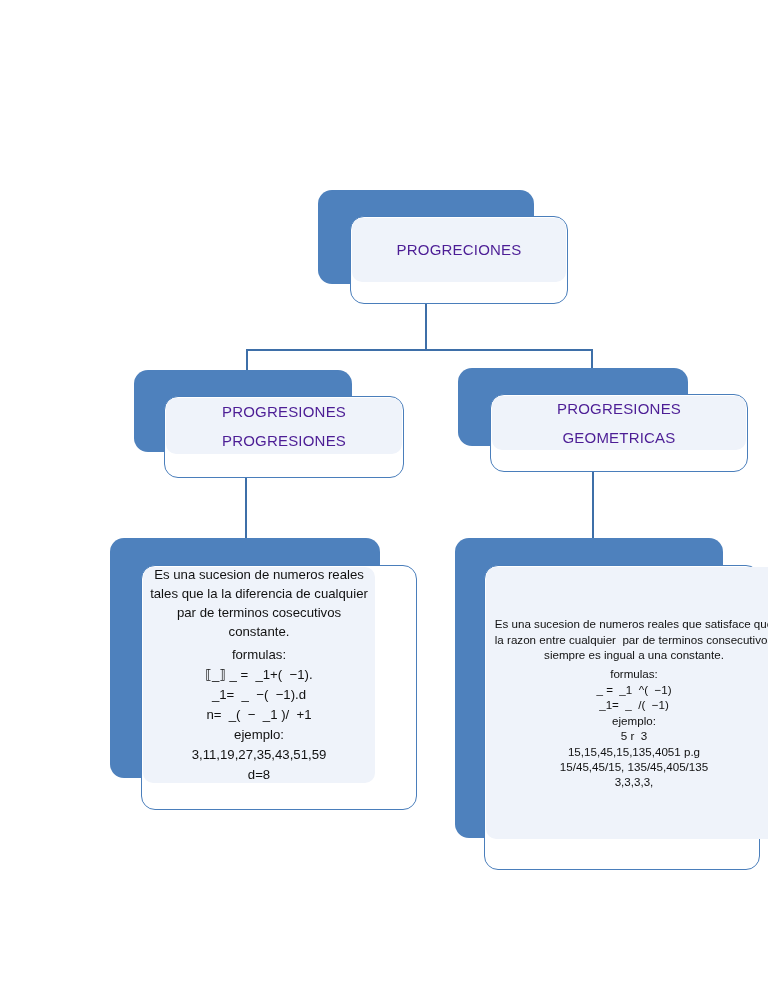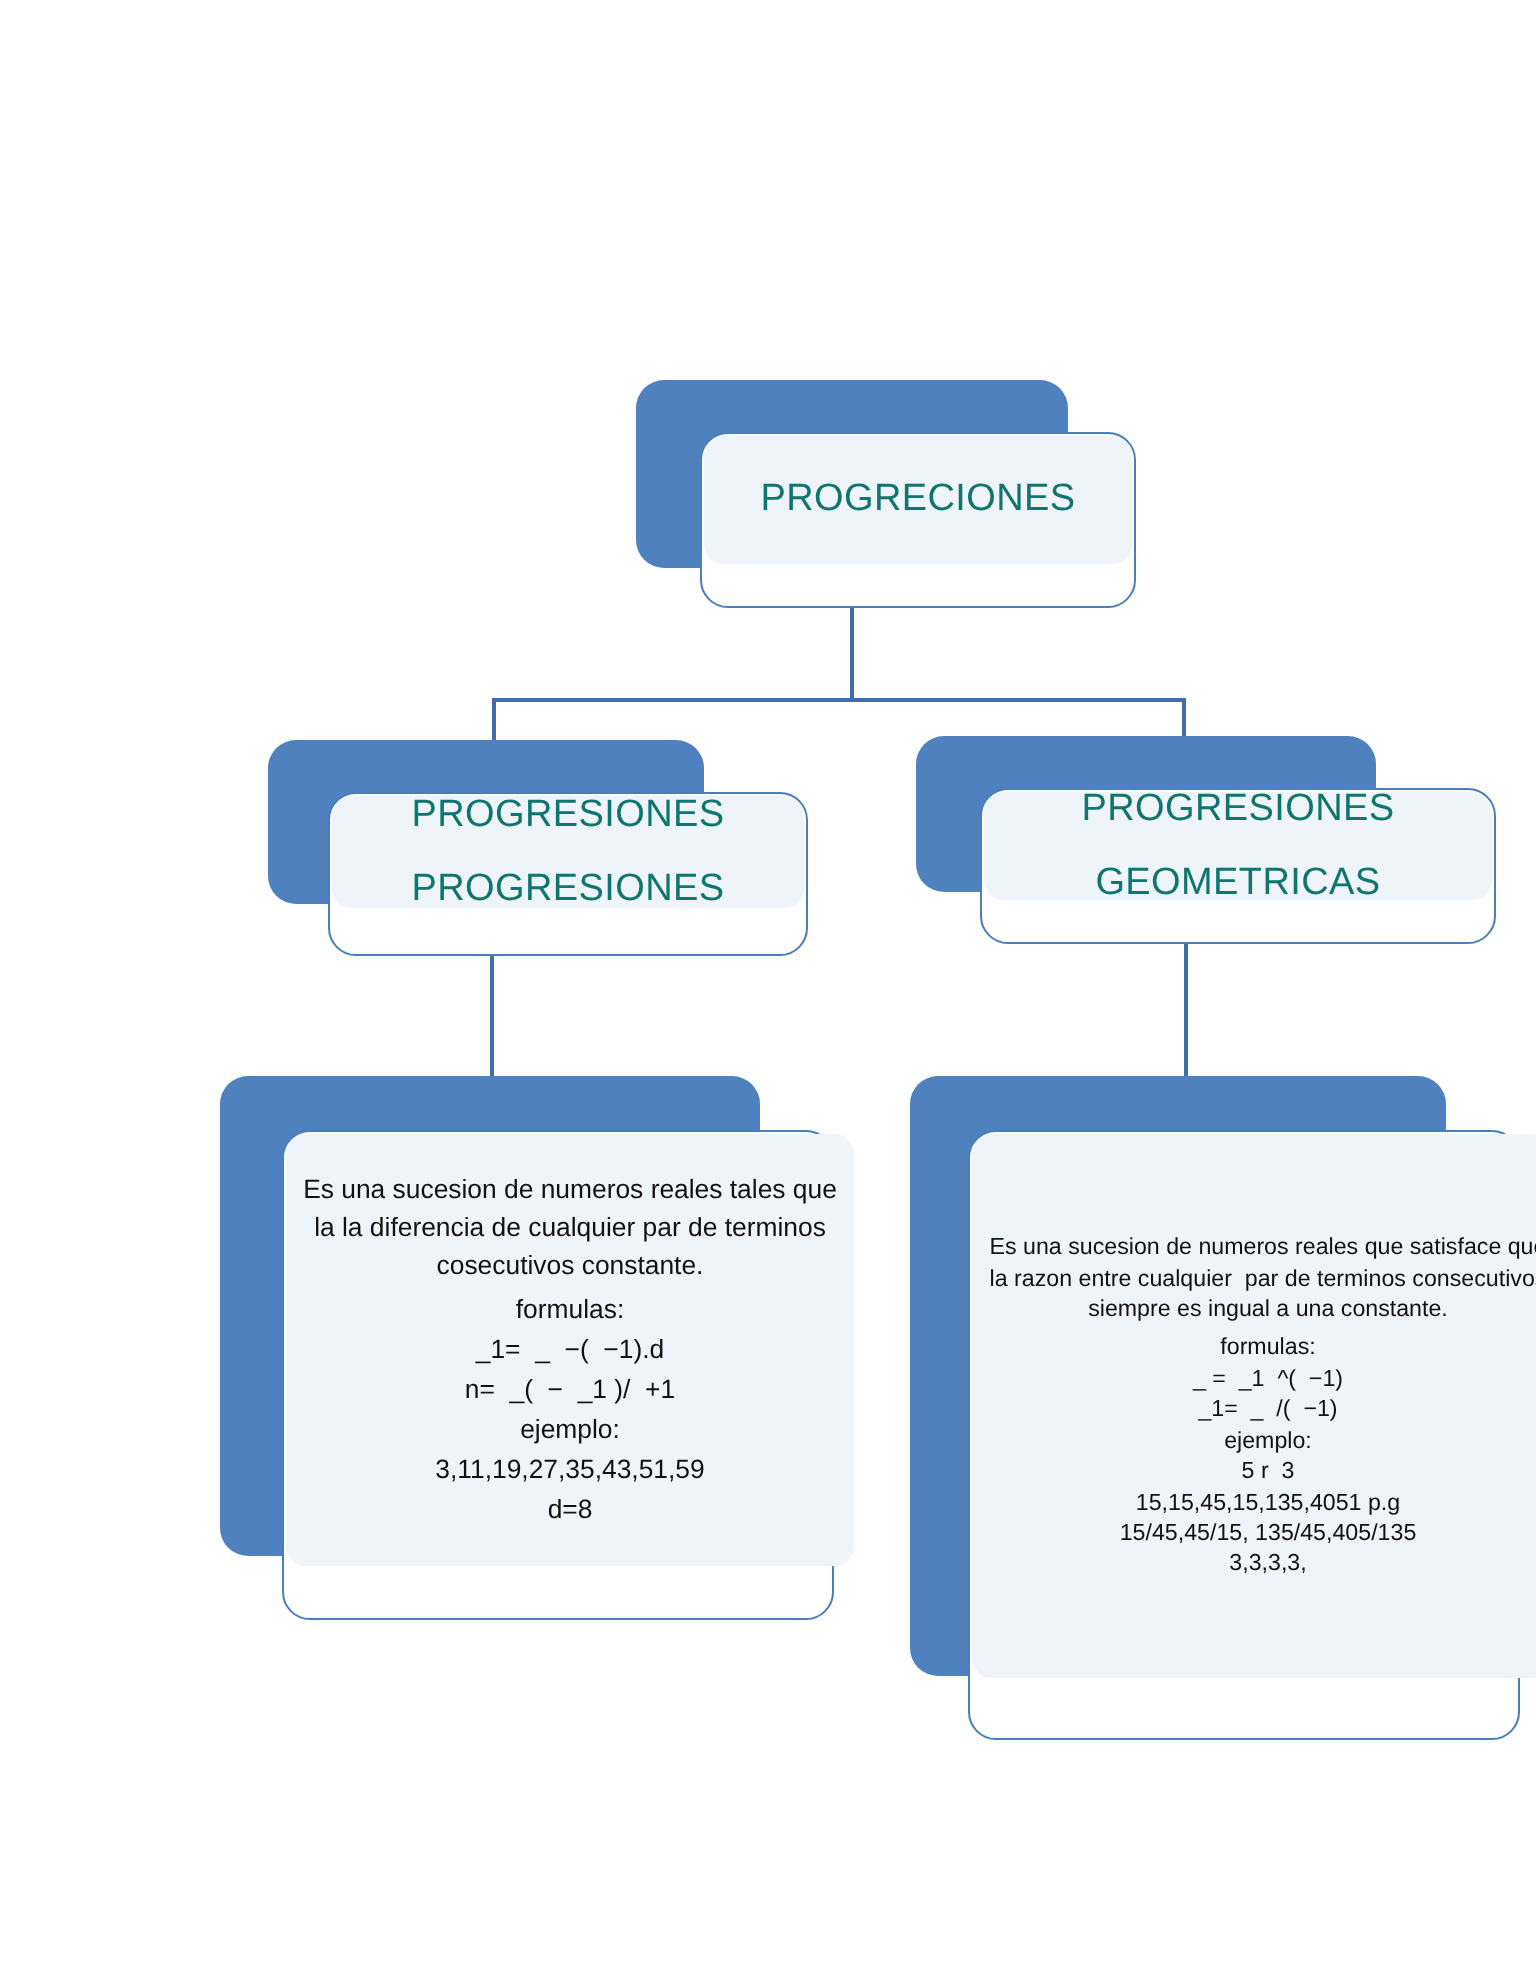--- a/index.html
+++ b/index.html
@@ -53,22 +53,22 @@
     border-radius: 10px;
     box-sizing: border-box;
     display: flex;
     flex-direction: column;
     justify-content: center;
     align-items: center;
   }
 
   
   .title-text {
-    color: #0f766e;
-    font-size: 19px;
+    color: #4c1d95;
+    font-size: 15px;
     line-height: 1.95;
     letter-spacing: 0.2px;
     white-space: pre-line;
   }
 
   
   .detail-body {
     width: 100%;
     text-align: center;
     color: #111111;
@@ -149,24 +149,25 @@
     <div class="front-card" style="left:490px; top:394px; width:258px; height:78px;"></div>
     <div class="inner-panel" style="left:492px; top:396px; width:254px; height:54px;">
       <div class="title-text">PROGRESIONES</div>
       <div class="title-text">GEOMETRICAS</div>
     </div>
   </div>
 
   <div class="node detail-left">
     <div class="shadow-card" style="left:110px; top:538px; width:270px; height:240px;"></div>
     <div class="front-card" style="left:141px; top:565px; width:276px; height:245px;"></div>
-    <div class="inner-panel" style="left:143px; top:567px; width:284px; height:216px;">
+    <div class="inner-panel" style="left:143px; top:567px; width:232px; height:216px;">
       <div class="detail-body">
         <div class="line desc">Es una sucesion de numeros reales tales que la la diferencia de cualquier par de terminos cosecutivos constante.</div>
         <div class="line spaced">formulas:</div>
+        <div class="line">⟦_⟧ _ =  _1+(  −1).</div>
         <div class="line">_1=  _  −(  −1).d</div>
         <div class="line">n=  _(  −  _1 )/  +1</div>
         <div class="line">ejemplo:</div>
         <div class="line">3,11,19,27,35,43,51,59</div>
         <div class="line">d=8</div>
       </div>
     </div>
   </div>
 
   <div class="node detail-right">

